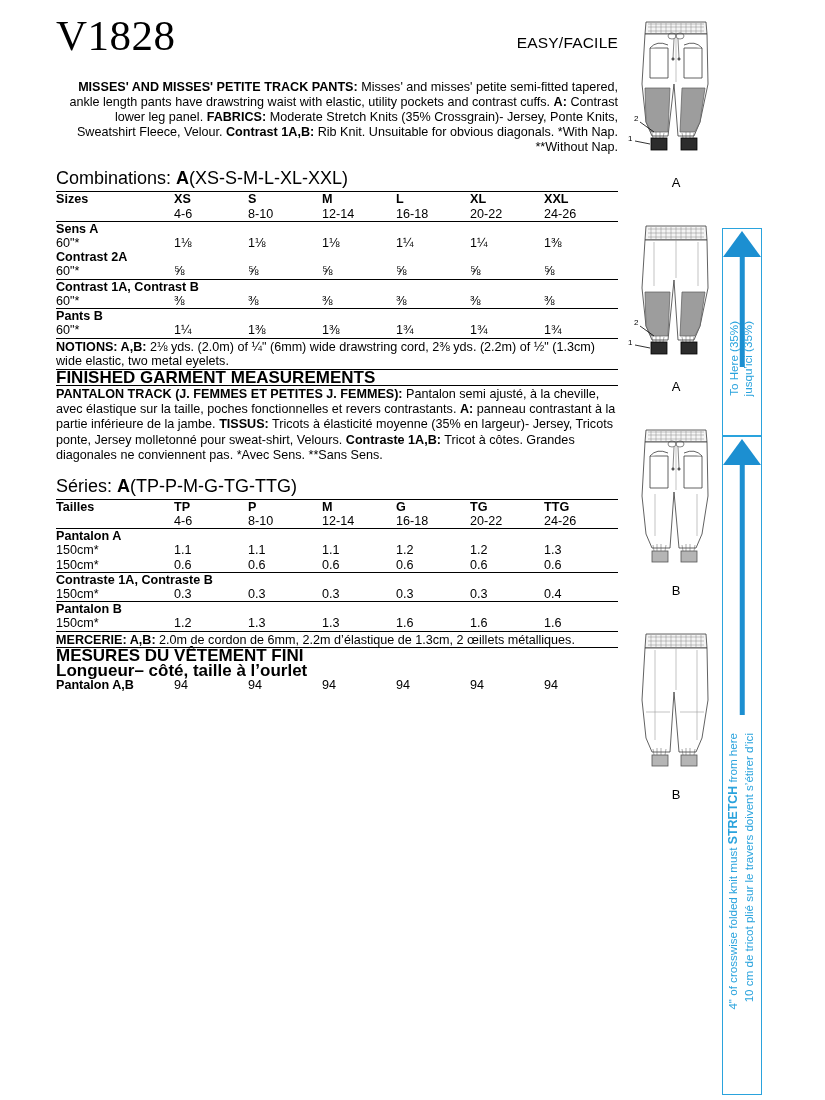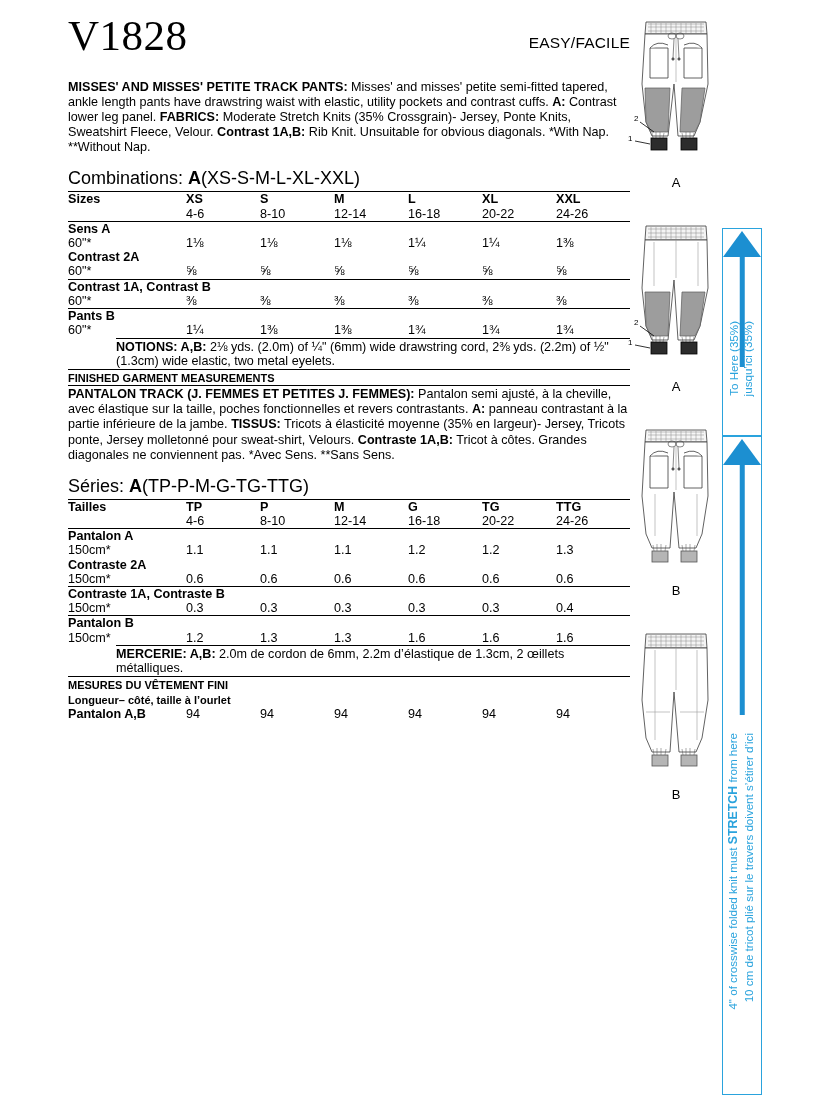--- a/index.html
+++ b/index.html
@@ -10,21 +10,21 @@
     font-family: "Liberation Sans", sans-serif;
     color: #000000;
     position: relative;
     overflow: hidden;
   }
   .page { position: relative; width: 825px; height: 1100px; }
 
   
   .leftcol {
     position: absolute;
-    left: 68px; top: 14px;
+    left: 56px; top: 14px;
     width: 562px;
   }
   .pattern-number {
     font-family: "Liberation Serif", serif;
     font-size: 43px;
     letter-spacing: 0.5px;
     line-height: 1;
     margin: 0;
     font-weight: 400;
   }
@@ -36,21 +36,21 @@
     position: absolute;
     right: 0; top: 20px;
     font-size: 15.5px;
     letter-spacing: 0.2px;
   }
 
   .desc {
     font-size: 12.6px;
     line-height: 15.1px;
     margin-top: 14px;
-    text-align: left;
+    text-align: right;
   }
   .desc b { font-weight: bold; }
 
   .combos {
     font-size: 18px;
     margin-top: 13px;
     padding-bottom: 2px;
   }
 
   
@@ -66,27 +66,26 @@
     line-height: 14.2px;
   }
   .c0 { width: 118px; }
   .c1, .c2, .c3, .c4, .c5, .c6 { width: 74px; }
   .rule-top td { border-top: 1.6px solid #000; }
   .rule-thin td { border-top: 1.1px solid #000; margin-top: 10px; }
   .lbl { font-weight: bold; }
   .hdr-size { font-weight: bold; }
   .val { font-weight: normal; }
 
-  .sec-title { font-weight: bold; font-size: 11px; line-height: 14.6px; }
+  .sec-title { font-weight: bold; font-size: 17px; line-height: 14.6px; }
   .notions {
     font-size: 12.6px;
     line-height: 14.6px;
     border-top: 1.6px solid #000;
     padding-top: 1px;
-    margin-left: 48px;
   }
   .notions b { font-weight: bold; }
   .fgm {
     border-top: 1.6px solid #000;
     padding-top: 1px;
   }
   .botrule { border-top: 1.6px solid #000; height: 0; }
 
   .frdesc {
     font-size: 12.6px;
@@ -285,23 +284,20 @@
       <tr>
         <td>150cm*</td>
         <td class="val">1.1</td>
         <td class="val">1.1</td>
         <td class="val">1.1</td>
         <td class="val">1.2</td>
         <td class="val">1.2</td>
         <td class="val">1.3</td>
       </tr>
 
-      <tr>
-            <td class="lbl" colspan="7">Contraste 2A</td>
-          </tr>
       <tr>
         <td>150cm*</td>
         <td class="val">0.6</td>
         <td class="val">0.6</td>
         <td class="val">0.6</td>
         <td class="val">0.6</td>
         <td class="val">0.6</td>
         <td class="val">0.6</td>
       </tr>
 

